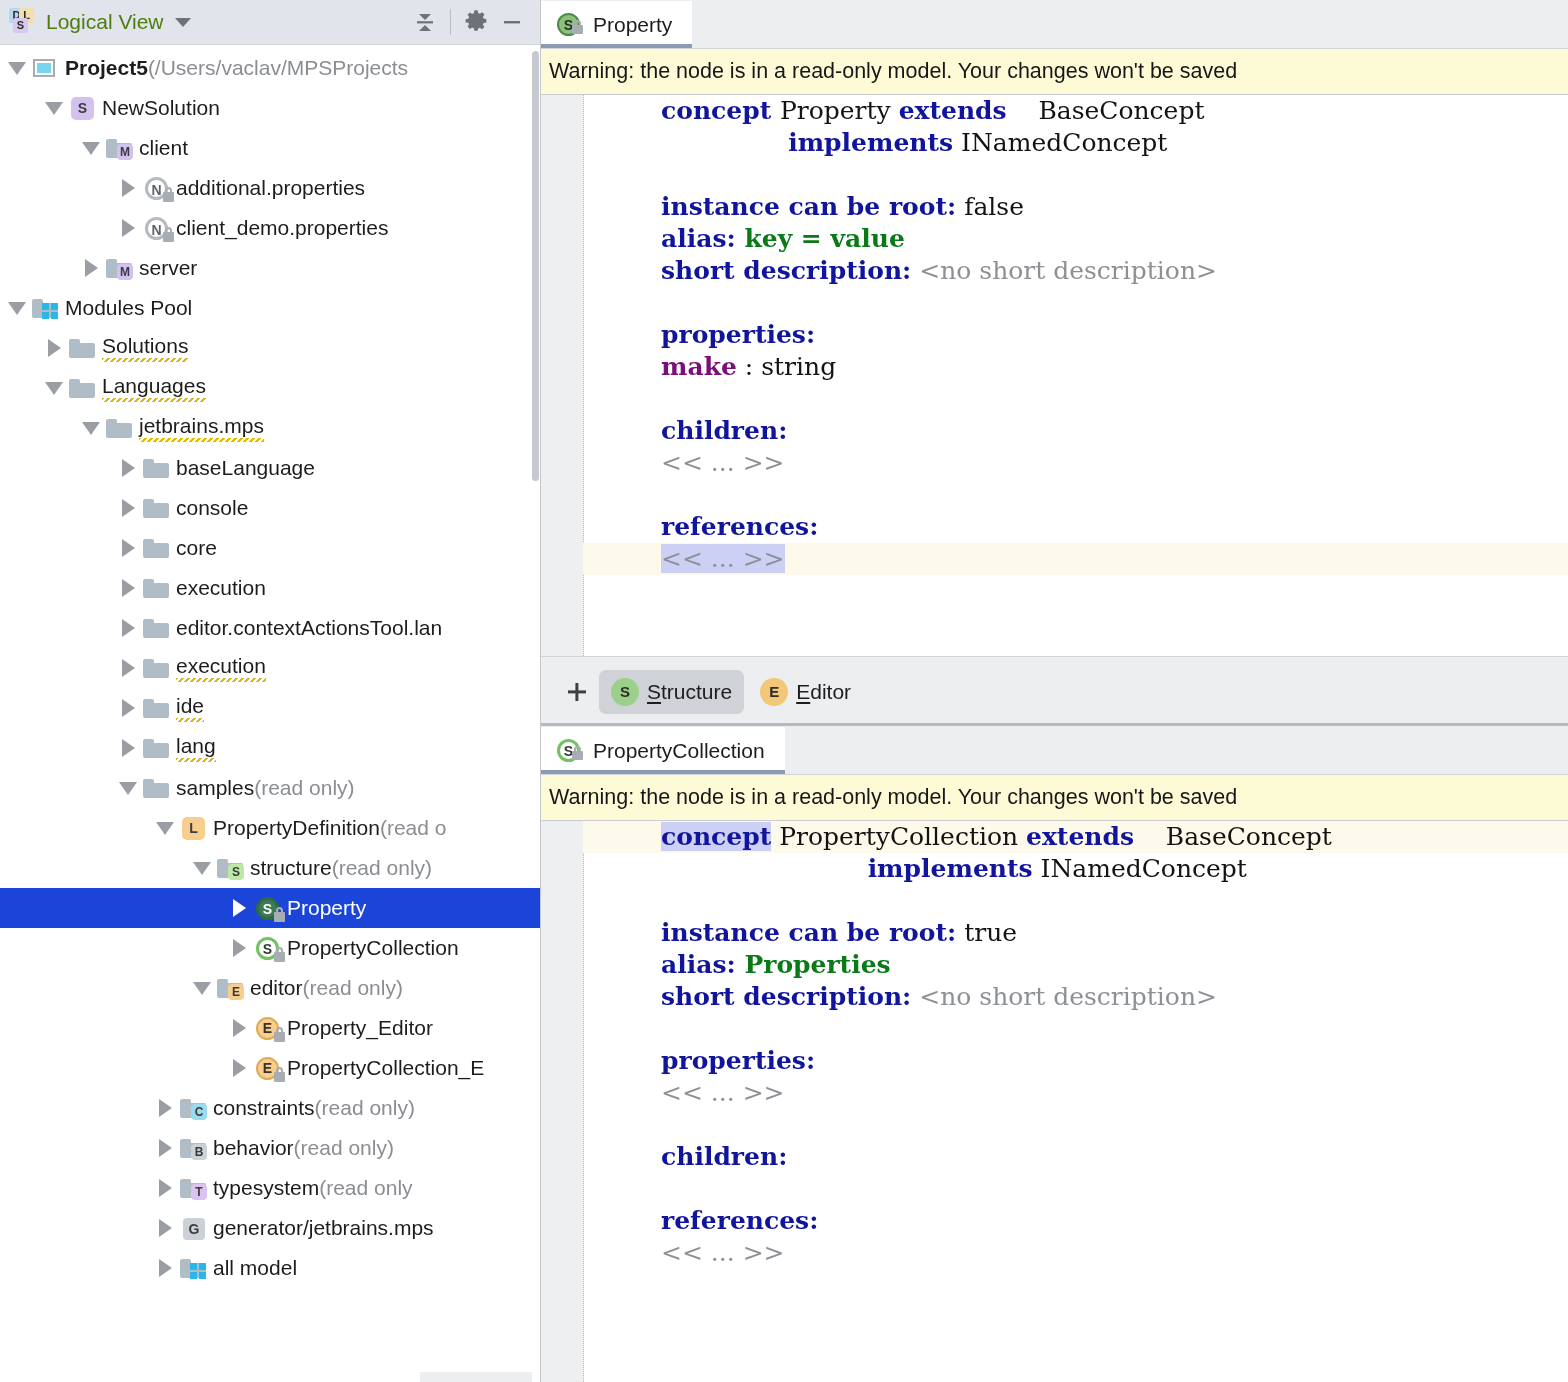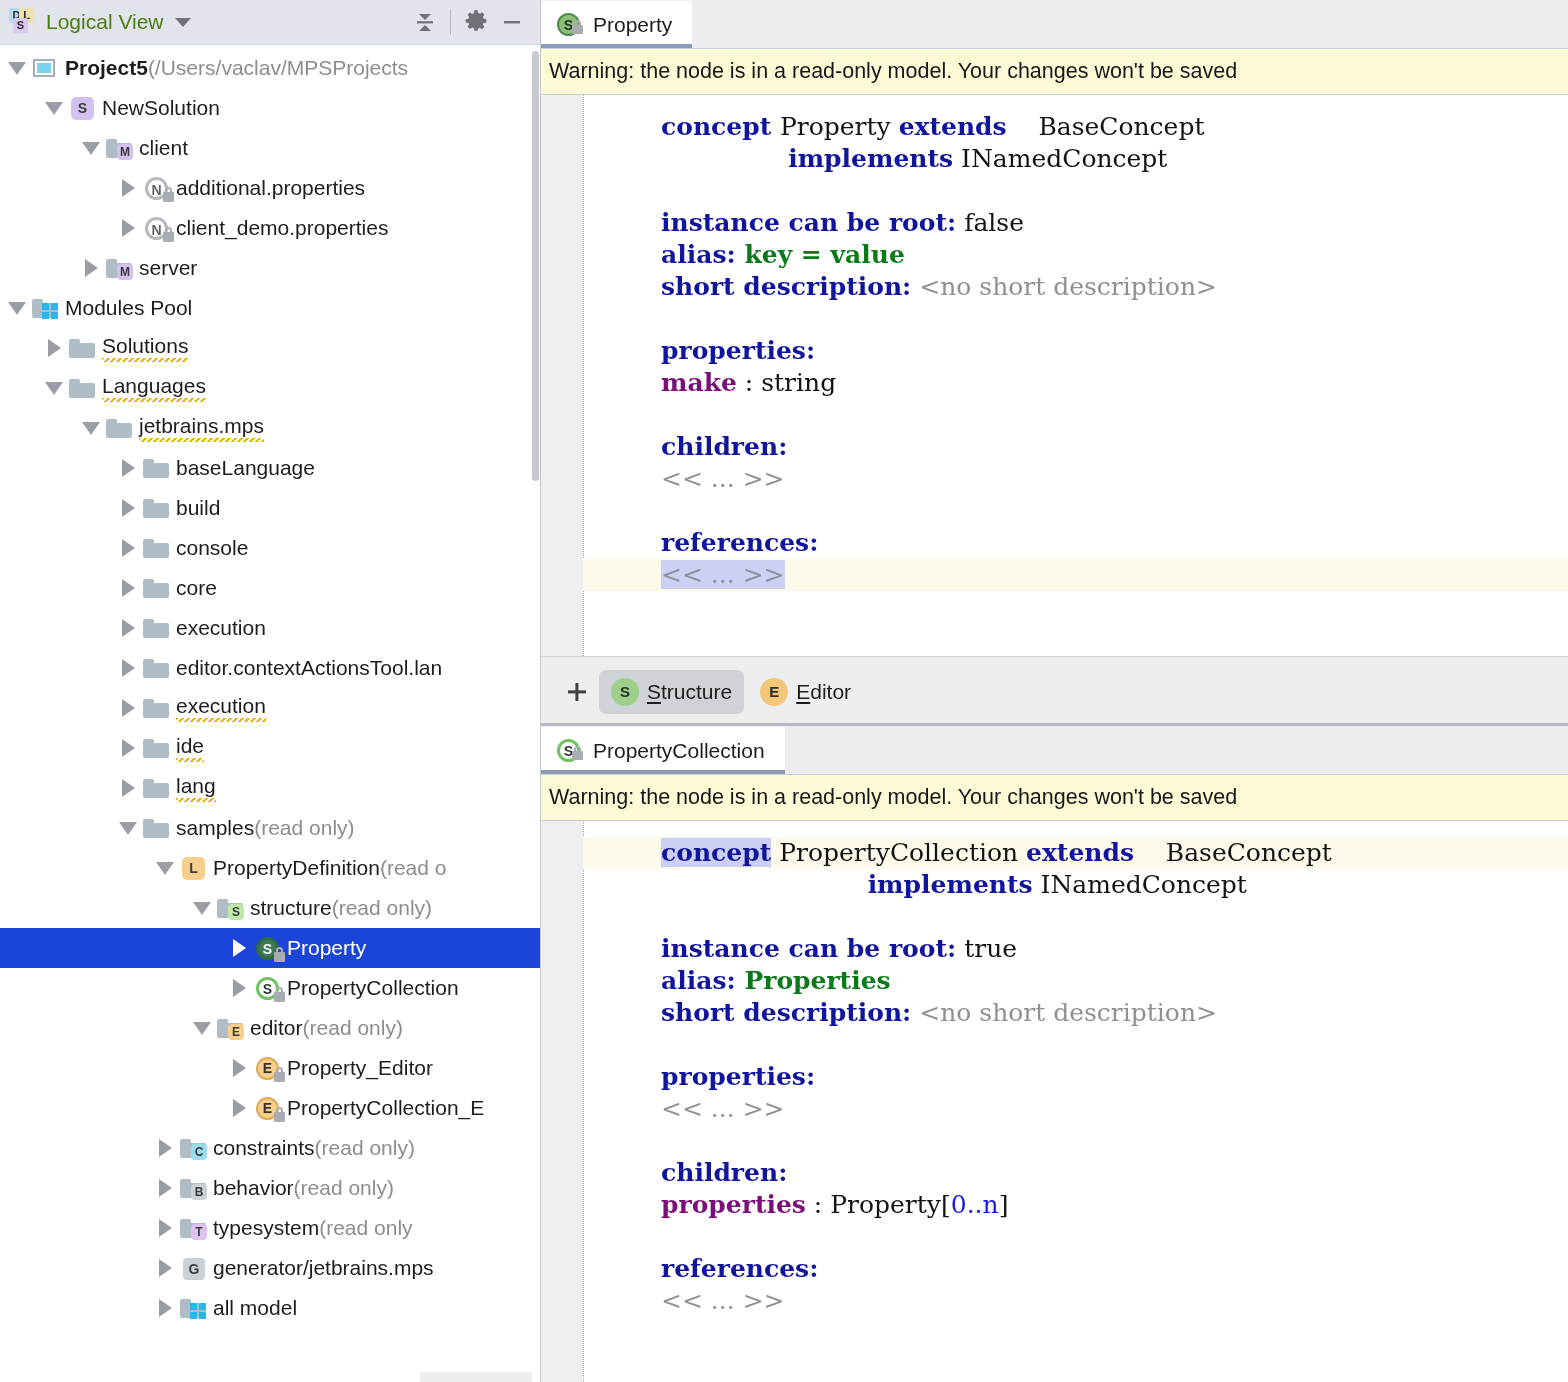--- a/index.html
+++ b/index.html
@@ -94,21 +94,21 @@
   .etab .tname{font-size:21px;color:#1d1d1d;white-space:nowrap;}
   .etab:after{content:"";position:absolute;left:0;right:0;bottom:0;height:5px;background:#8b9bb4;}
 
   .warn{background:#fcfbd5;color:#17171a;font-size:21.5px;padding:10px 0 10px 8px;
      border-bottom:1px solid #c9cbcf;box-sizing:border-box;white-space:nowrap;}
 
   .ed{position:relative;background:#ffffff;overflow:hidden;flex:1;}
   .ed .gutter{position:absolute;left:0;top:0;bottom:0;width:42px;background:#eeeff1;border-right:1px dotted #b8bbc0;}
   .code{position:absolute;left:42px;top:0;right:0;bottom:0;overflow:hidden;
      font-family:"DejaVu Serif","Liberation Serif",serif;font-size:25px;line-height:32px;
-     padding-top:16px;box-sizing:border-box;}
+     box-sizing:border-box;}
   .cl{white-space:pre;padding-left:78px;height:32px;}
   .cl.caret{background:#fdfaeb;}
   .cl.blank{height:32px;}
   .kw{color:#11159c;font-weight:bold;}
   .pl{color:#131313;}
   .grn{color:#0a7a18;font-weight:bold;}
   .gry{color:#8d9095;}
   .pur{color:#7a0f7a;font-weight:bold;}
   .blu{color:#1a1ae0;}
   .selhl{background:#ccd0f5;}
@@ -312,33 +312,20 @@
           <span style="width: 115px; flex: 0 0 auto;"></span>
           <span class="arrow">
             <span class="tri-r"></span>
           </span>
           <span class="ico">
             <span class="i-folder">
               <span class="tab"></span>
               <span class="bdy"></span>
             </span>
           </span>
-          <span class="lbl">build</span>
-        </div>
-        <div class="row">
-          <span style="width: 115px; flex: 0 0 auto;"></span>
-          <span class="arrow">
-            <span class="tri-r"></span>
-          </span>
-          <span class="ico">
-            <span class="i-folder">
-              <span class="tab"></span>
-              <span class="bdy"></span>
-            </span>
-          </span>
           <span class="lbl">console</span>
         </div>
         <div class="row">
           <span style="width: 115px; flex: 0 0 auto;"></span>
           <span class="arrow">
             <span class="tri-r"></span>
           </span>
           <span class="ico">
             <span class="i-folder">
               <span class="tab"></span>
@@ -674,21 +661,20 @@
           <div class="cl"><span class="pl">                          </span><span class="kw">implements</span><span class="pl"> INamedConcept</span></div>
           <div class="cl blank">&nbsp;</div>
           <div class="cl"><span class="kw">instance can be root:</span><span class="pl"> true</span></div>
           <div class="cl"><span class="kw">alias:</span><span class="grn"> Properties</span></div>
           <div class="cl"><span class="kw">short description:</span><span class="gry"> &lt;no short description&gt;</span></div>
           <div class="cl blank">&nbsp;</div>
           <div class="cl"><span class="kw">properties:</span></div>
           <div class="cl"><span class="gry">&lt;&lt; ... &gt;&gt;</span></div>
           <div class="cl blank">&nbsp;</div>
           <div class="cl"><span class="kw">children:</span></div>
-          <div class="cl"><span class="pur">properties</span><span class="pl"> : Property[</span><span class="blu">0..n</span><span class="pl">]</span></div>
           <div class="cl blank">&nbsp;</div>
           <div class="cl"><span class="kw">references:</span></div>
           <div class="cl"><span class="gry">&lt;&lt; ... &gt;&gt;</span></div>
         </div>
     </div>
 
   </div>
 </div>
 
 </body></html>

